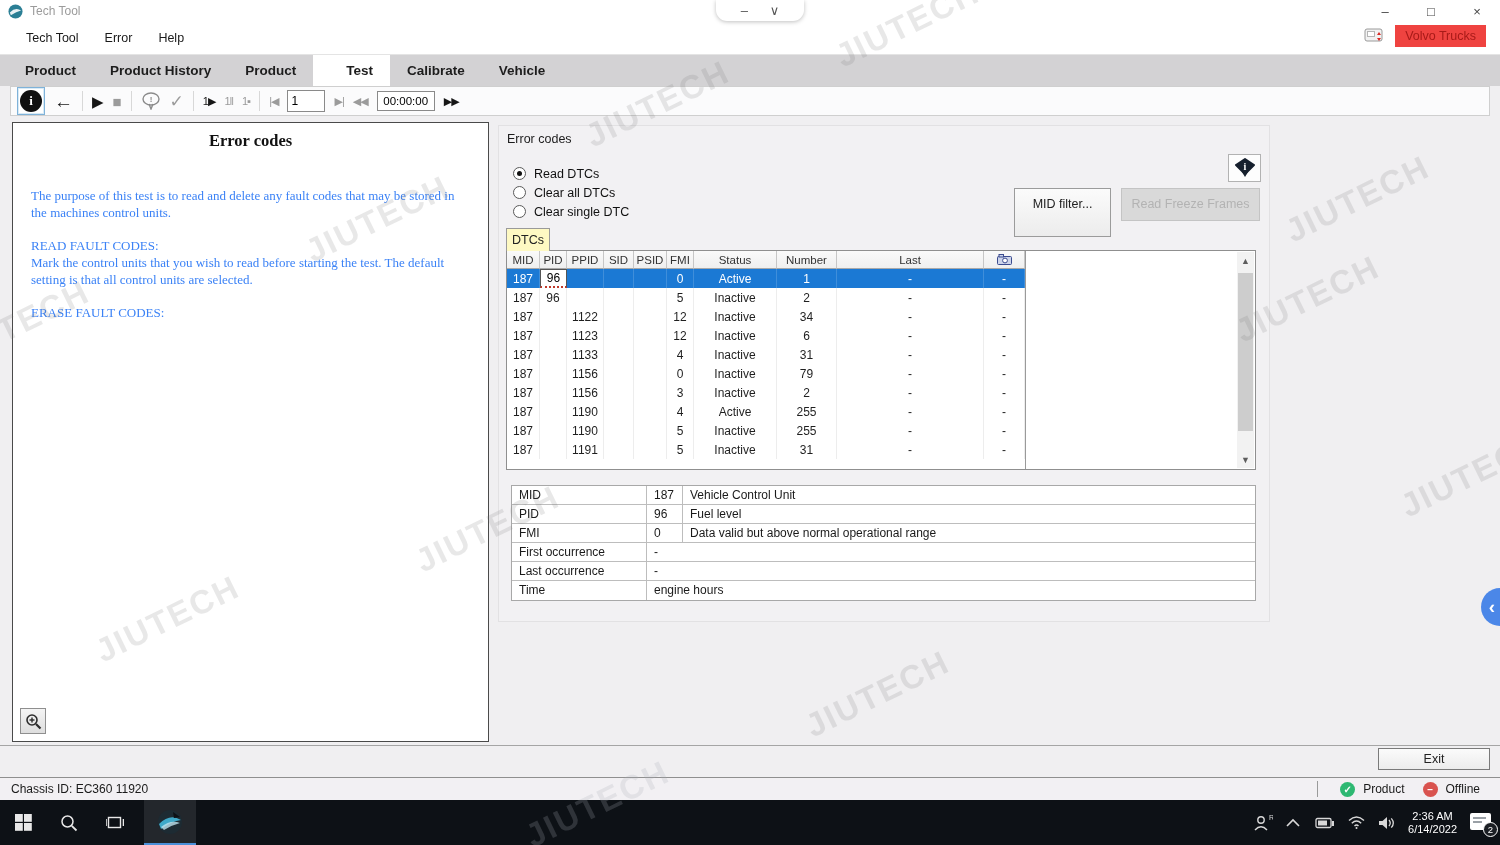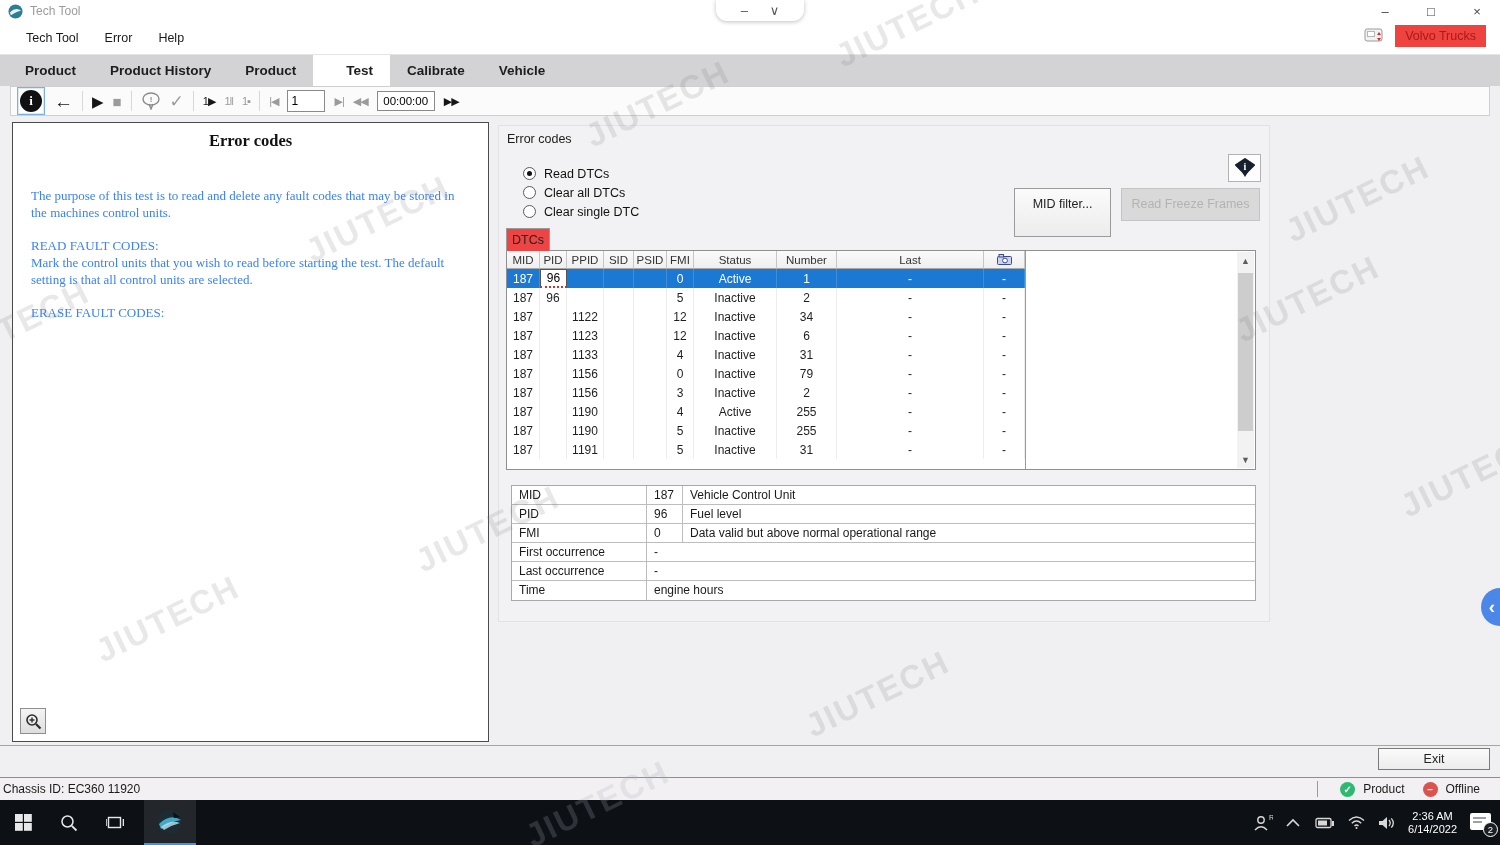--- a/index.html
+++ b/index.html
@@ -45,30 +45,30 @@
   
   .content { position:absolute; left:0; top:117px; width:1500px; height:628px; background:#f0eff1; }
   .left-panel { position:absolute; left:12px; top:5px; width:477px; height:620px; background:#fff; border:1px solid #4a4a4a; padding:8px 18px; }
   .lp-title { text-align:center; font-family:"Liberation Serif",serif; font-weight:bold; font-size:16.5px; color:#111; margin-bottom:36px; }
   .lp-body, .lp-heading { font-family:"Liberation Serif",serif; font-size:13px; line-height:17px; color:#3b82f6; }
   .lp-body { margin-bottom:16px; }
   .zoom-btn { position:absolute; left:7px; bottom:7px; width:26px; height:26px; border:1px solid #8f8f8f; background:linear-gradient(#f4f4f4,#dedede); display:flex; align-items:center; justify-content:center; }
 
   .right-panel { position:absolute; left:498px; top:8px; width:772px; height:497px; background:#f2f1f3; border:1px solid #e2e1e3; }
   .ep-caption { position:absolute; left:8px; top:6px; font-size:12.5px; color:#1c1c1c; }
-  .radio-group { position:absolute; left:24px; top:38px; }
+  .radio-group { position:absolute; left:14px; top:38px; }
   .radio-row { display:flex; align-items:center; gap:8px; height:19px; }
   .radio-circle { width:13px; height:13px; border-radius:50%; border:1px solid #5a5a5a; background:#fff; position:relative; }
   .radio-circle.checked::after { content:""; position:absolute; left:3px; top:3px; width:5px; height:5px; border-radius:50%; background:#111; }
   .radio-label { font-size:12.5px; color:#111; }
   .info-btn { position:absolute; right:8px; top:28px; width:33px; height:28px; border:1px solid #b2b2b2; background:#fdfdfd; display:flex; align-items:center; justify-content:center; }
   .btn { border:1px solid #9b9b9b; background:linear-gradient(#fbfbfb,#ececec); font-size:12.5px; color:#222; text-align:center; }
   .mid-filter-btn { position:absolute; left:515px; top:62px; width:97px; height:49px; line-height:31px; }
   .freeze-btn { position:absolute; left:622px; top:62px; width:139px; height:33px; line-height:31px; background:#d9d9d9; color:#b3b3b3; border-color:#c4c4c4; }
-  .dtcs-tab { position:absolute; left:7px; top:102px; width:44px; height:23px; border:1px solid #9a9a9a; border-bottom:none; background:#ef4444; font-size:12.5px; text-align:center; line-height:22px; z-index:2; }
+  .dtcs-tab { position:absolute; left:7px; top:102px; width:44px; height:23px; border:1px solid #9a9a9a; border-bottom:none; background:#fef9c3; font-size:12.5px; text-align:center; line-height:22px; z-index:2; }
 
   
   .dtc-box { position:absolute; left:7px; top:124px; width:750px; height:220px; background:#fff; border:1px solid #8f8f8f; }
   .dtc-cols { position:absolute; left:0; top:0; bottom:0; width:519px; border-right:1px solid #9a9a9a; }
   .dtc-header { display:grid; grid-template-columns:33px 27px 37px 30px 33px 27px 83px 60px 147px 41px; height:18px; }
   .hcell { background:linear-gradient(#fafafa,#efefef); border-right:1px solid #c6c6c6; border-bottom:1px solid #a8a8a8; font-size:11.5px; color:#333; display:flex; align-items:center; justify-content:center; overflow:hidden; }
   .dtc-row { display:grid; grid-template-columns:33px 27px 37px 30px 33px 27px 83px 60px 147px 41px; height:19px; }
   .dcell { font-size:12px; color:#1f1f1f; display:flex; align-items:center; justify-content:center; border-right:1px solid #ededed; overflow:hidden; }
   .dtc-row.selected .dcell { background:#1b79d4; color:#fff; border-right-color:#3f8eda; }
   .dtc-row.selected .dcell.focused { background:#fff; color:#000; border:1px solid #555; border-bottom:2px dotted #c0392b; }
@@ -82,21 +82,21 @@
   .detail-row { display:grid; grid-template-columns:135px 36px 1fr; height:19px; border-bottom:1px solid #bdbdbd; }
   .detail-row:last-child { border-bottom:none; }
   .dt-cell { font-size:12px; color:#1a1a1a; line-height:18px; padding-left:7px; border-right:1px solid #bdbdbd; overflow:hidden; white-space:nowrap; }
   .dt-cell.last { border-right:none; }
   .dt-merged { grid-column:2 / 4; border-right:none; }
 
   
   .footer-strip { position:absolute; left:0; top:745px; width:1500px; height:32px; background:#f0eff1; border-top:1px solid #a5a5a5; }
   .exit-btn { position:absolute; right:10px; top:2px; width:112px; height:22px; line-height:20px; border-color:#7a7a7a; font-size:12.5px; }
   .statusbar { position:absolute; left:0; top:777px; width:1500px; height:23px; background:#f2f0f3; border-top:1px solid #8f8f8f; display:flex; align-items:center; font-size:12px; color:#1a1a1a; }
-  .sb-chassis { margin-left:3px; }
+  .sb-chassis { margin-left:11px; }
   .sb-order { margin-left:40px;margin-top:46px; }
   .sb-right { position:absolute; right:10px; display:flex; align-items:center; gap:8px; }
   .sb-sep { width:1px; height:16px; background:#9a9a9a; margin-right:14px; }
   .st-circle { width:15px; height:15px; border-radius:50%; display:flex; align-items:center; justify-content:center; color:#fff; font-size:10px; font-weight:bold; }
   .st-green { background:#2eb872; }
   .st-red { background:#d9534f; }
   .sb-right .lbl { margin-right:10px; }
 
   .taskbar { position:absolute; left:0; top:800px; width:1500px; height:45px; background:#0d1116; display:flex; }
   .tk-btn { width:46px; height:45px; display:flex; align-items:center; justify-content:center; }

